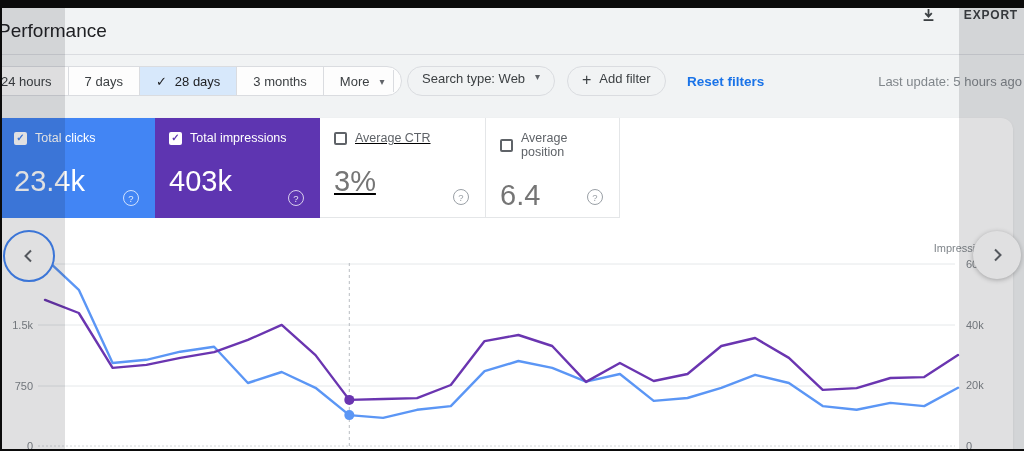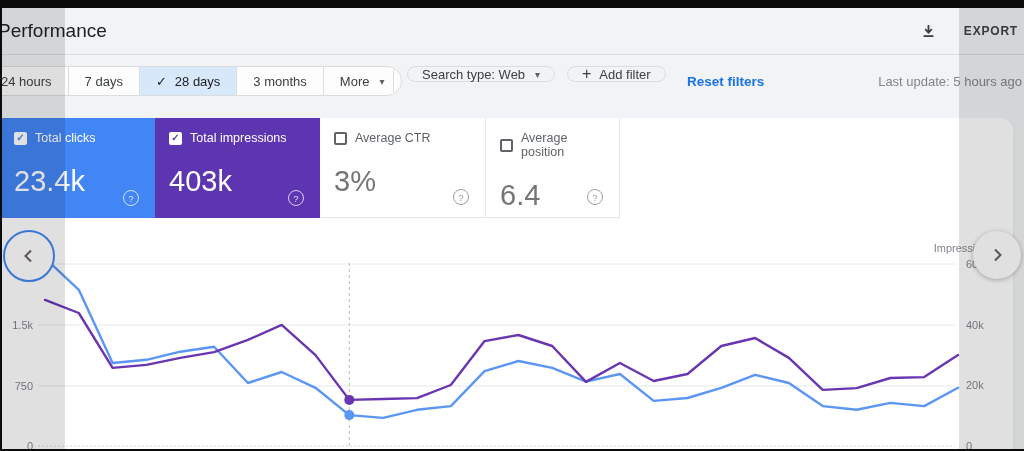--- a/index.html
+++ b/index.html
@@ -3,52 +3,52 @@
 <meta charset="utf-8">
 <style>
   html,body{margin:0;padding:0;}
   body{font-family:"Liberation Sans", sans-serif; background:#e9ebed;}
   .stage{position:relative;width:1024px;height:451px;overflow:hidden;background:#f1f3f4;}
 
   
   .header{position:absolute;left:0;top:8px;width:1024px;height:46px;border-bottom:1px solid #dadce0;}
   .page-title{position:absolute;left:-2px;top:0;height:46px;display:flex;align-items:center;
     font-size:19px;color:#202124;}
-  .export{position:absolute;right:6px;top:0;height:46px;display:flex;align-items:center;gap:28px;
+  .export{position:absolute;right:6px;top:0;height:46px;display:flex;gap:28px;
     color:#3c4043;cursor:pointer;}
   .export .lbl{font-size:12px;font-weight:700;letter-spacing:.8px;}
 
   
   .seg-group{position:absolute;left:-16px;top:66px;height:30px;display:flex;
     border:1px solid #dadce0;border-radius:16px;overflow:hidden;background:#fdfdfd;box-sizing:border-box;}
   .seg{display:flex;align-items:center;justify-content:center;gap:8px;padding:0 16px;
     font-size:13px;color:#3c4043;border-right:1px solid #dadce0;cursor:pointer;white-space:nowrap;}
   .seg:last-child{border-right:none;}
   .seg.selected{background:#d7e8fb;color:#202124;}
   .seg .chk{font-size:13px;color:#202124;}
   .caret{font-size:10px;color:#5f6368;margin-left:2px;}
   .tb-divider{position:absolute;left:393px;top:70px;width:1px;height:22px;background:#dadce0;}
-  .pill{position:absolute;top:66px;height:16px;box-sizing:border-box;display:flex;align-items:center;
+  .pill{position:absolute;top:66px;height:30px;box-sizing:border-box;display:flex;align-items:flex-start;
     gap:8px;padding:4px 14px;border:1px solid #dadce0;border-radius:16px;font-size:13px;color:#3c4043;
     cursor:pointer;white-space:nowrap;}
   .pill-search{left:407px;}
   .pill-add{left:567px;}
   .plus{font-size:16px;color:#3c4043;}
   .reset{position:absolute;left:687px;top:66px;height:30px;display:flex;align-items:center;
     font-size:13.5px;font-weight:700;color:#1a73e8;cursor:pointer;}
   .last-update{position:absolute;right:2px;top:66px;height:30px;display:flex;align-items:center;
     font-size:13px;color:#80868b;}
 
   
   .panel{position:absolute;left:0;top:118px;width:1013px;height:333px;background:#fff;
     border-top-right-radius:12px;box-shadow:0 1px 3px rgba(0,0,0,.08);}
   .card{position:absolute;top:0;height:100px;box-sizing:border-box;padding:13px 14px;cursor:pointer;}
   .card-0{left:0;width:155px;}
   .card-1{left:155px;width:165px;}
-  .card-2{left:320px;width:165px;border-bottom:1px solid #e4e6e8;}
+  .card-2{left:320px;width:165px;border-bottom:1px solid #e4e6e8;text-decoration:underline;}
   .card-3{left:485px;width:135px;border-left:1px solid #e4e6e8;border-right:1px solid #e4e6e8;border-bottom:1px solid #e4e6e8;}
   .chk-row{display:flex;align-items:center;gap:8px;font-size:12.5px;color:#5f6368;}
   .card.colored .chk-row{color:#fff;}
   .cbx{width:13px;height:13px;box-sizing:border-box;border-radius:2px;display:flex;
     align-items:center;justify-content:center;flex:0 0 auto;}
   .card.colored .cbx{background:#fff;}
   .card.plain .cbx{border:2px solid #5f6368;}
   .cbx-check{font-size:10px;font-weight:700;line-height:1;}
   .value{margin-top:22px;font-size:29px;line-height:1;color:#757575;}
   .card.colored .value{color:#fff;}

